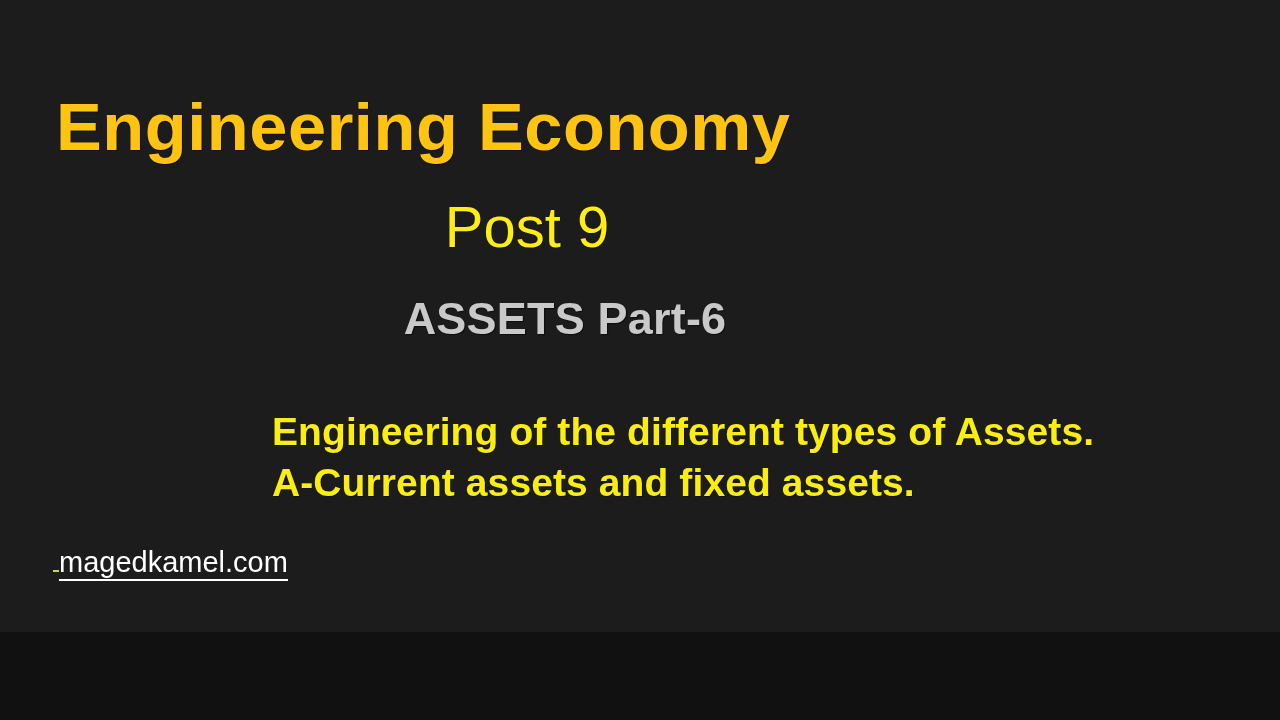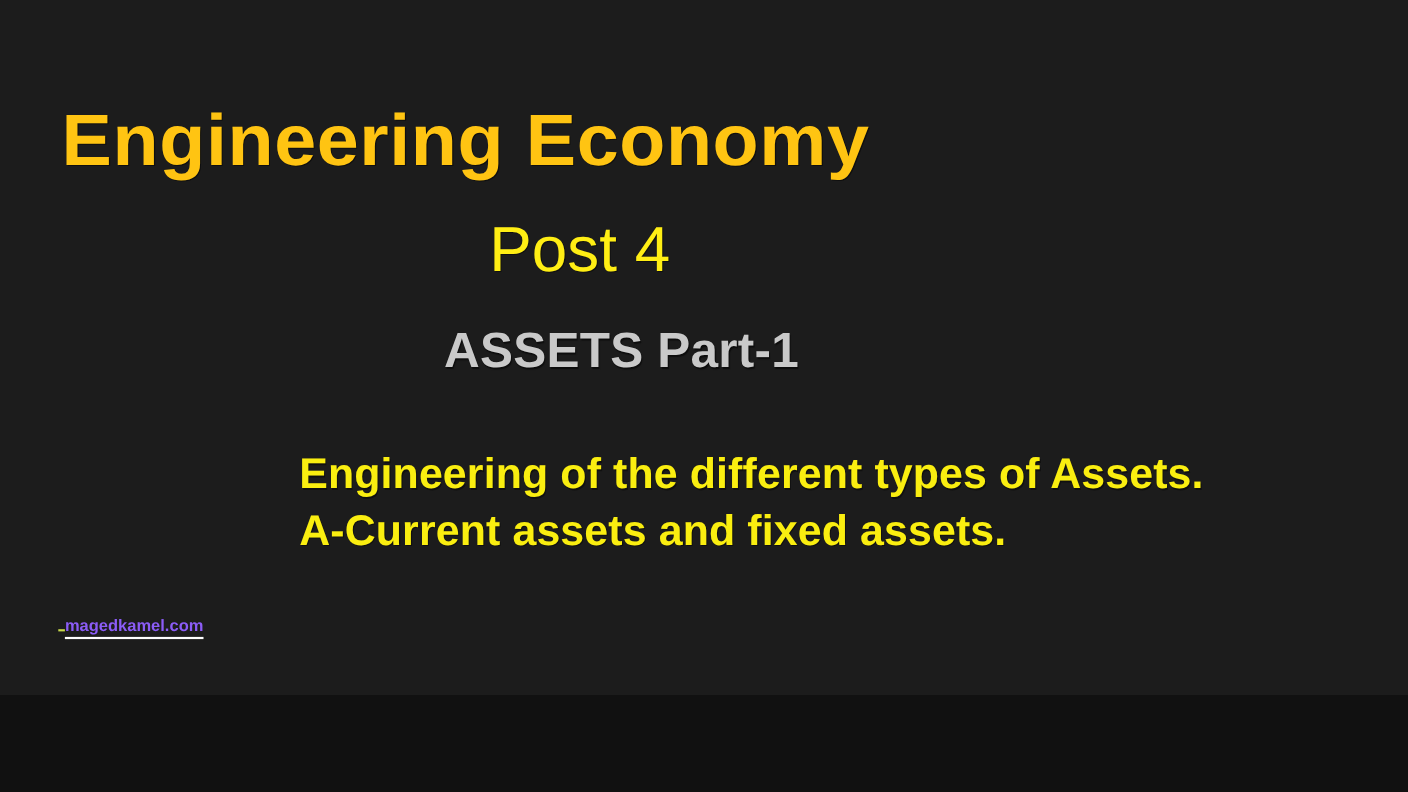--- a/index.html
+++ b/index.html
@@ -90,24 +90,24 @@
     white-space: nowrap;
     text-shadow: 1px 1px 0 rgba(0,0,0,0.4);
   }
 
   
   .footer-link {
     position: absolute;
     left: 53px;
     bottom: 55px;
     font-family: "Liberation Sans", sans-serif;
-    font-size: 15px;
-    font-weight: bold;
+    font-size: 29px;
+    font-weight: normal;
     line-height: 1.0;
-    color: #8b5cf6;
+    color: #ffffff;
     text-decoration: none;
     white-space: nowrap;
   }
   .footer-link .lead-tick {
     display: inline-block;
     width: 6px;
     border-bottom: 2px solid #c8d94a;
     vertical-align: baseline;
   }
   .footer-link .link-text {
@@ -115,23 +115,23 @@
     padding-bottom: 1px;
   }
 </style>
 </head>
 <body>
 
 <div class="slide">
 
   <h1 class="slide-title">Engineering Economy</h1>
 
-  <div class="post-number">Post 4</div>
+  <div class="post-number">Post 9</div>
 
-  <div class="subtitle">ASSETS Part-1</div>
+  <div class="subtitle">ASSETS Part-6</div>
 
   <div class="body-block">
     <div class="body-line">Engineering of the different types of Assets.</div>
     <div class="body-line">A-Current assets and fixed assets.</div>
   </div>
 
   <a class="footer-link" href="#"><span class="lead-tick"></span><span class="link-text">magedkamel.com</span></a>
 
 </div>
 

